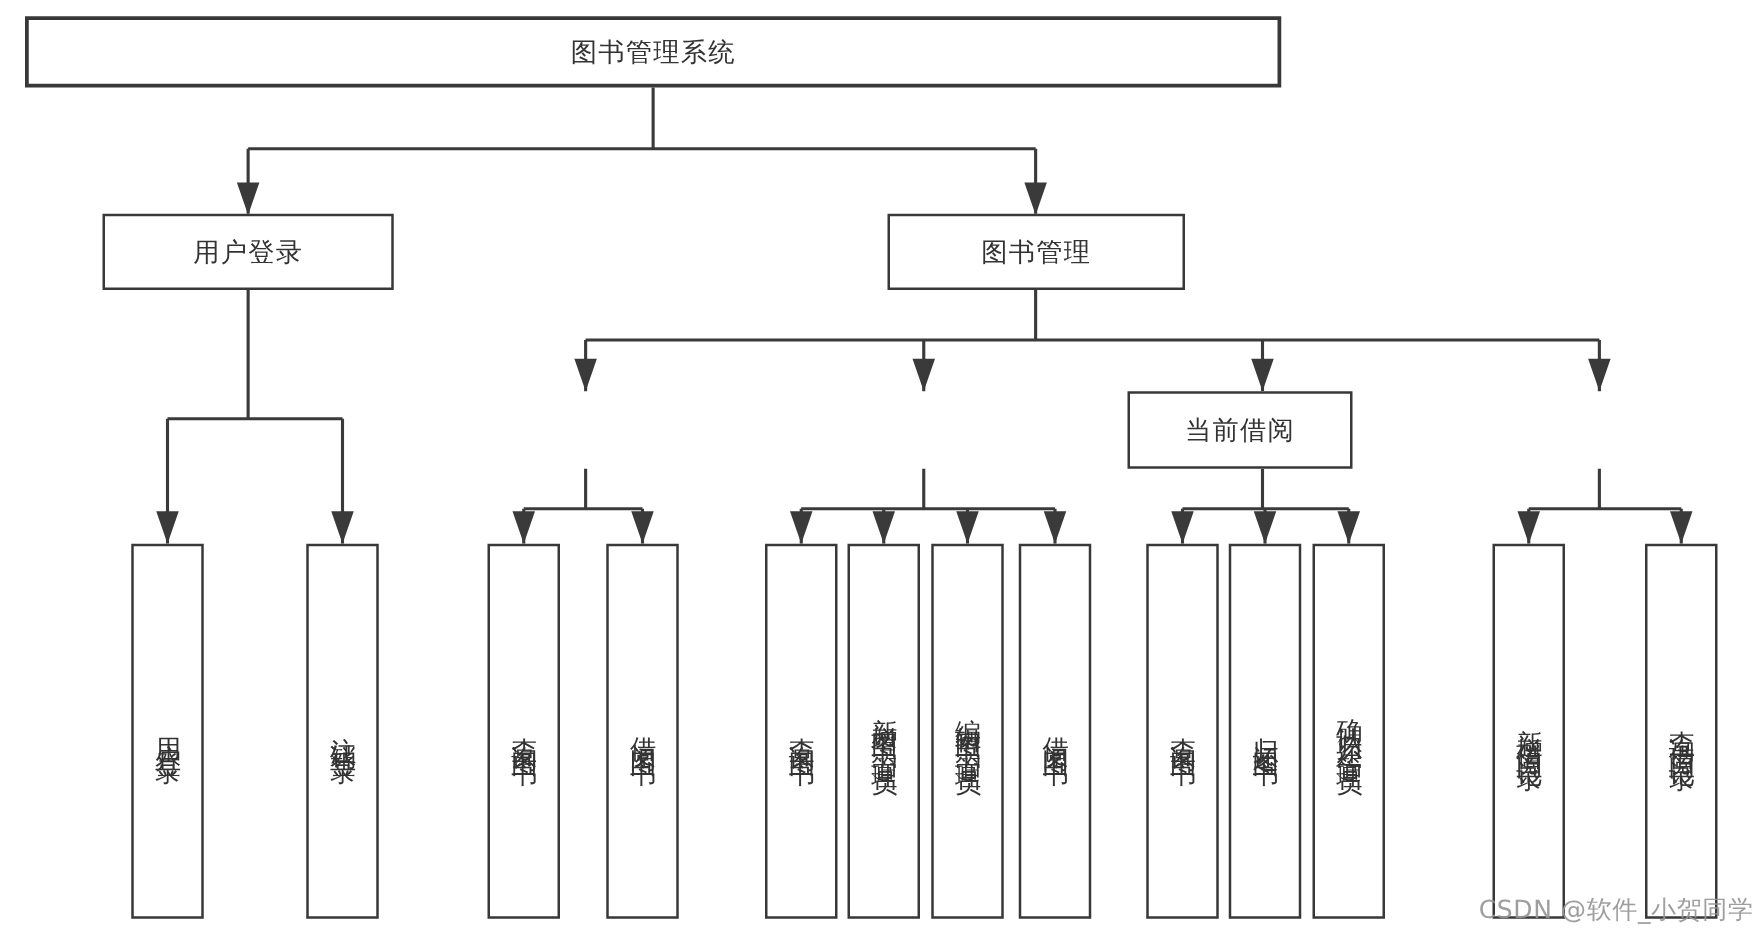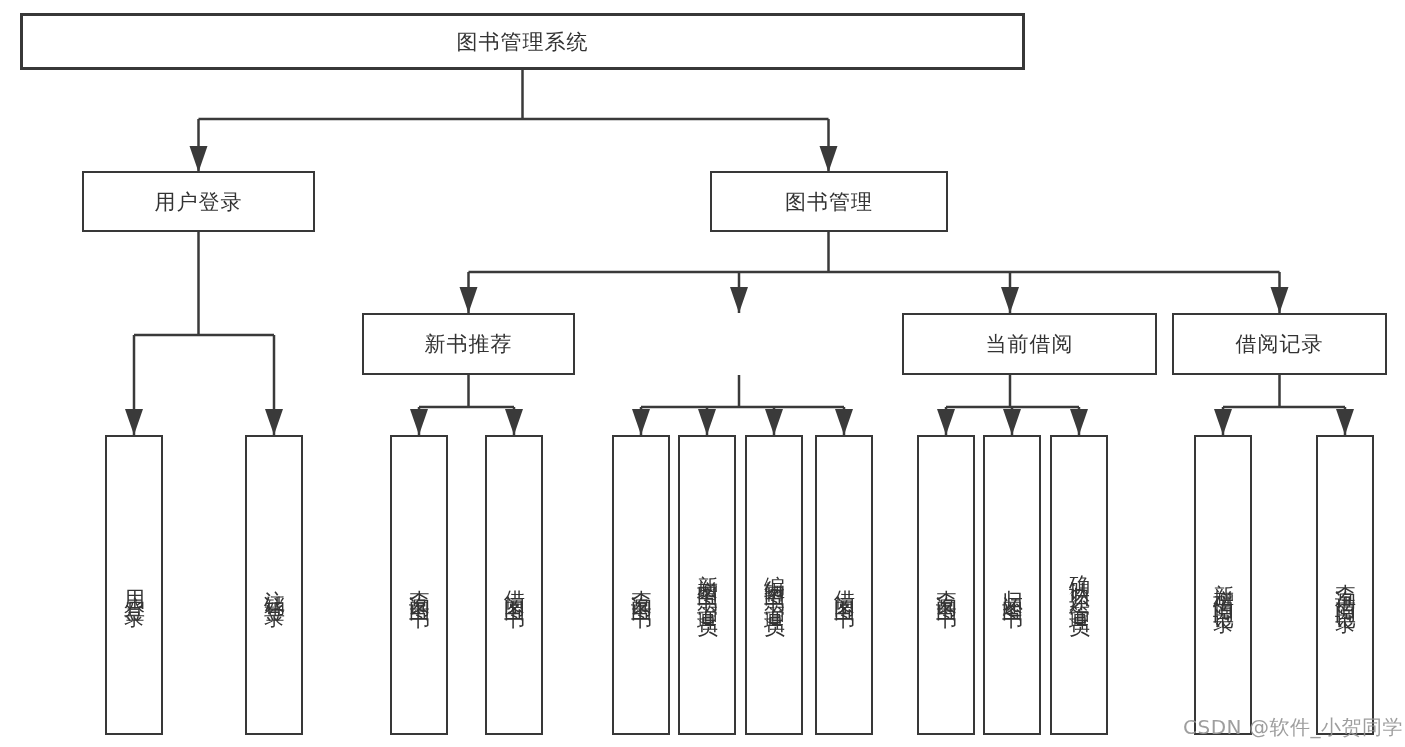--- a/index.html
+++ b/index.html
@@ -112,28 +112,22 @@
     <span>图书管理系统</span>
   </div>
 
   <div class="node" style="left:82px;top:171px;width:233px;height:61px;">
     <span>用户登录</span>
   </div>
   <div class="node" style="left:710px;top:171px;width:238px;height:61px;">
     <span>图书管理</span>
   </div>
 
-  <div class="node" style="left:362px;top:313px;width:213px;height:62px;">
-    <span>新书推荐</span>
-  </div>
-  <div class="node" style="left:902px;top:313px;width:255px;height:62px;">
+  <div class="node" style="left:902px;top:313px;width:180px;height:62px;">
     <span>当前借阅</span>
-  </div>
-  <div class="node" style="left:1172px;top:313px;width:215px;height:62px;">
-    <span>借阅记录</span>
   </div>
 
   <div class="leaf" style="left:105px;">
     <span>用户登录</span>
   </div>
   <div class="leaf" style="left:245px;">
     <span>注销登录</span>
   </div>
 
   <div class="leaf" style="left:390px;">

